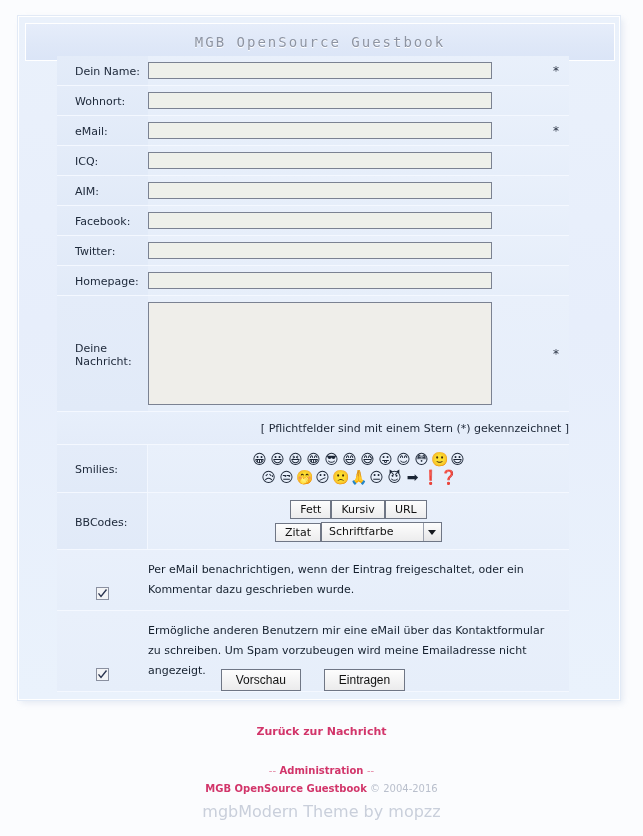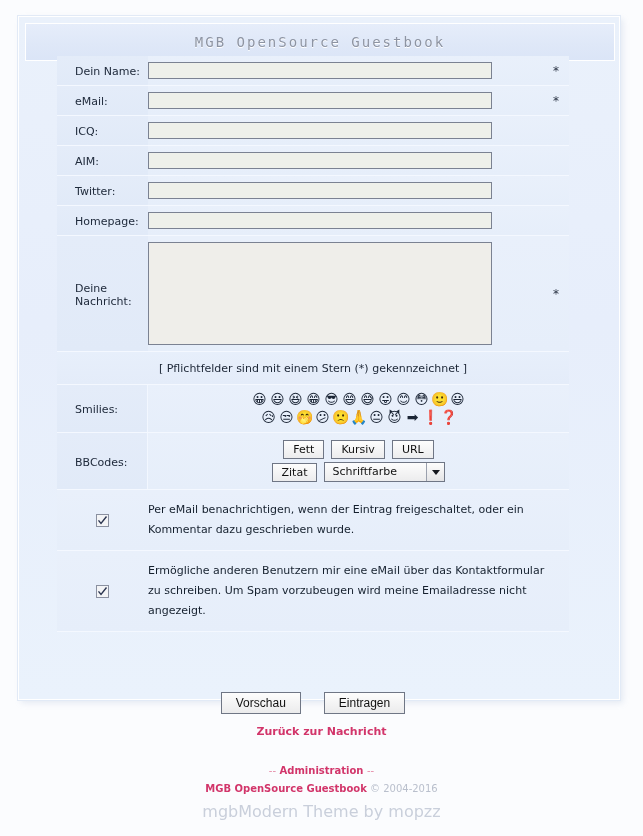--- a/index.html
+++ b/index.html
@@ -78,21 +78,21 @@
     border:1px solid #7b8292;
     background:#efeeea;
     resize:none;
     font-family:"DejaVu Sans","Liberation Sans",sans-serif;
     font-size:11px;color:#111;
     padding:2px 3px;
     outline:none;
   }
   .note-row{
     background:linear-gradient(180deg,#e7effb,#e4ecf9);
-    text-align:center;padding:10px 0 9px 0;
+    text-align:right;padding:10px 0 9px 0;
     font-size:11px;color:#1b2535;
     border-bottom:1px solid #f4f8ff;
   }
 
   
   .row.split .lbl{
     width:91px;border-right:1px solid #f2f7ff;
   }
   .smi-cell{
     flex:1;background:linear-gradient(180deg,#e9f0fb,#e6eefa);
@@ -104,21 +104,21 @@
   }
   .smi{
     width:17px;height:17px;display:inline-block;
     font-size:14px;line-height:17px;text-align:center;
     cursor:pointer;
   }
   .bb-cell{
     flex:1;background:linear-gradient(180deg,#e9f0fb,#e6eefa);
     padding:4px 0 7px 0;
   }
-  .bb-line{display:flex;justify-content:center;align-items:center;gap:7px;margin-top:3px;}
+  .bb-line{display:flex;justify-content:center;align-items:center;gap:0;margin-top:3px;}
   .btn{
     border:1px solid #6f7685;
     background:linear-gradient(180deg,#fdfdfd,#ececed);
     font-family:"DejaVu Sans","Liberation Sans",sans-serif;
     font-size:11px;color:#111;
     padding:2px 9px;cursor:pointer;line-height:13px;
   }
   .sel{
     display:inline-flex;align-items:stretch;
     border:1px solid #6f7685;
@@ -132,38 +132,38 @@
     display:flex;align-items:center;justify-content:center;
   }
   .ar i{
     display:block;width:0;height:0;
     border-left:4px solid transparent;border-right:4px solid transparent;
     border-top:5px solid #15181e;
   }
 
   
   .cbrow{
-    display:flex;align-items:center;
+    display:flex;align-items:flex-end;
     background:linear-gradient(180deg,#e9f0fb,#e6eefa);
     border-bottom:1px solid #f4f8ff;
     padding:10px 0 10px 0;
   }
   .cbrow .cbwrap{width:91px;display:flex;justify-content:center;align-items:center;}
   .cbx{
     width:13px;height:13px;box-sizing:border-box;
     border:1px solid #8a90a0;background:#f3f4f6;
     display:flex;align-items:center;justify-content:center;
     cursor:pointer;
   }
   .cbx svg{display:block;}
   .cbtxt{flex:1;padding-right:22px;line-height:20px;font-size:11px;color:#15202e;}
 
   
   .submit{
-    position:absolute;left:57px;top:692px;width:512px;
+    position:absolute;left:57px;top:669px;width:512px;
     display:flex;justify-content:center;gap:23px;
   }
   .sbtn{
     border:1px solid #6f7685;
     background:linear-gradient(180deg,#fdfdfd,#ebebec);
     font-size:12px;color:#111;padding:3px 14px;cursor:pointer;
   }
 
   
   .back{
@@ -193,20 +193,27 @@
   <div class="form">
 
     <div class="row">
       <div class="lbl">Dein Name:</div>
       <div class="fld">
         <input class="txt" type="text" style="">
       </div>
       <div class="star">*</div>
     </div>
 
+    <div class="row">
+      <div class="lbl">Wohnort:</div>
+      <div class="fld">
+        <input class="txt" type="text" style="">
+      </div>
+      <div class="star"></div>
+    </div>
 
     <div class="row">
       <div class="lbl">eMail:</div>
       <div class="fld">
         <input class="txt" type="text" style="">
       </div>
       <div class="star">*</div>
     </div>
 
     <div class="row">
@@ -218,20 +225,27 @@
     </div>
 
     <div class="row">
       <div class="lbl">AIM:</div>
       <div class="fld">
         <input class="txt" type="text" style="">
       </div>
       <div class="star"></div>
     </div>
 
+    <div class="row">
+      <div class="lbl">Facebook:</div>
+      <div class="fld">
+        <input class="txt" type="text" style="">
+      </div>
+      <div class="star"></div>
+    </div>
 
     <div class="row">
       <div class="lbl">Twitter:</div>
       <div class="fld">
         <input class="txt" type="text" style="">
       </div>
       <div class="star"></div>
     </div>
 
     <div class="row">

